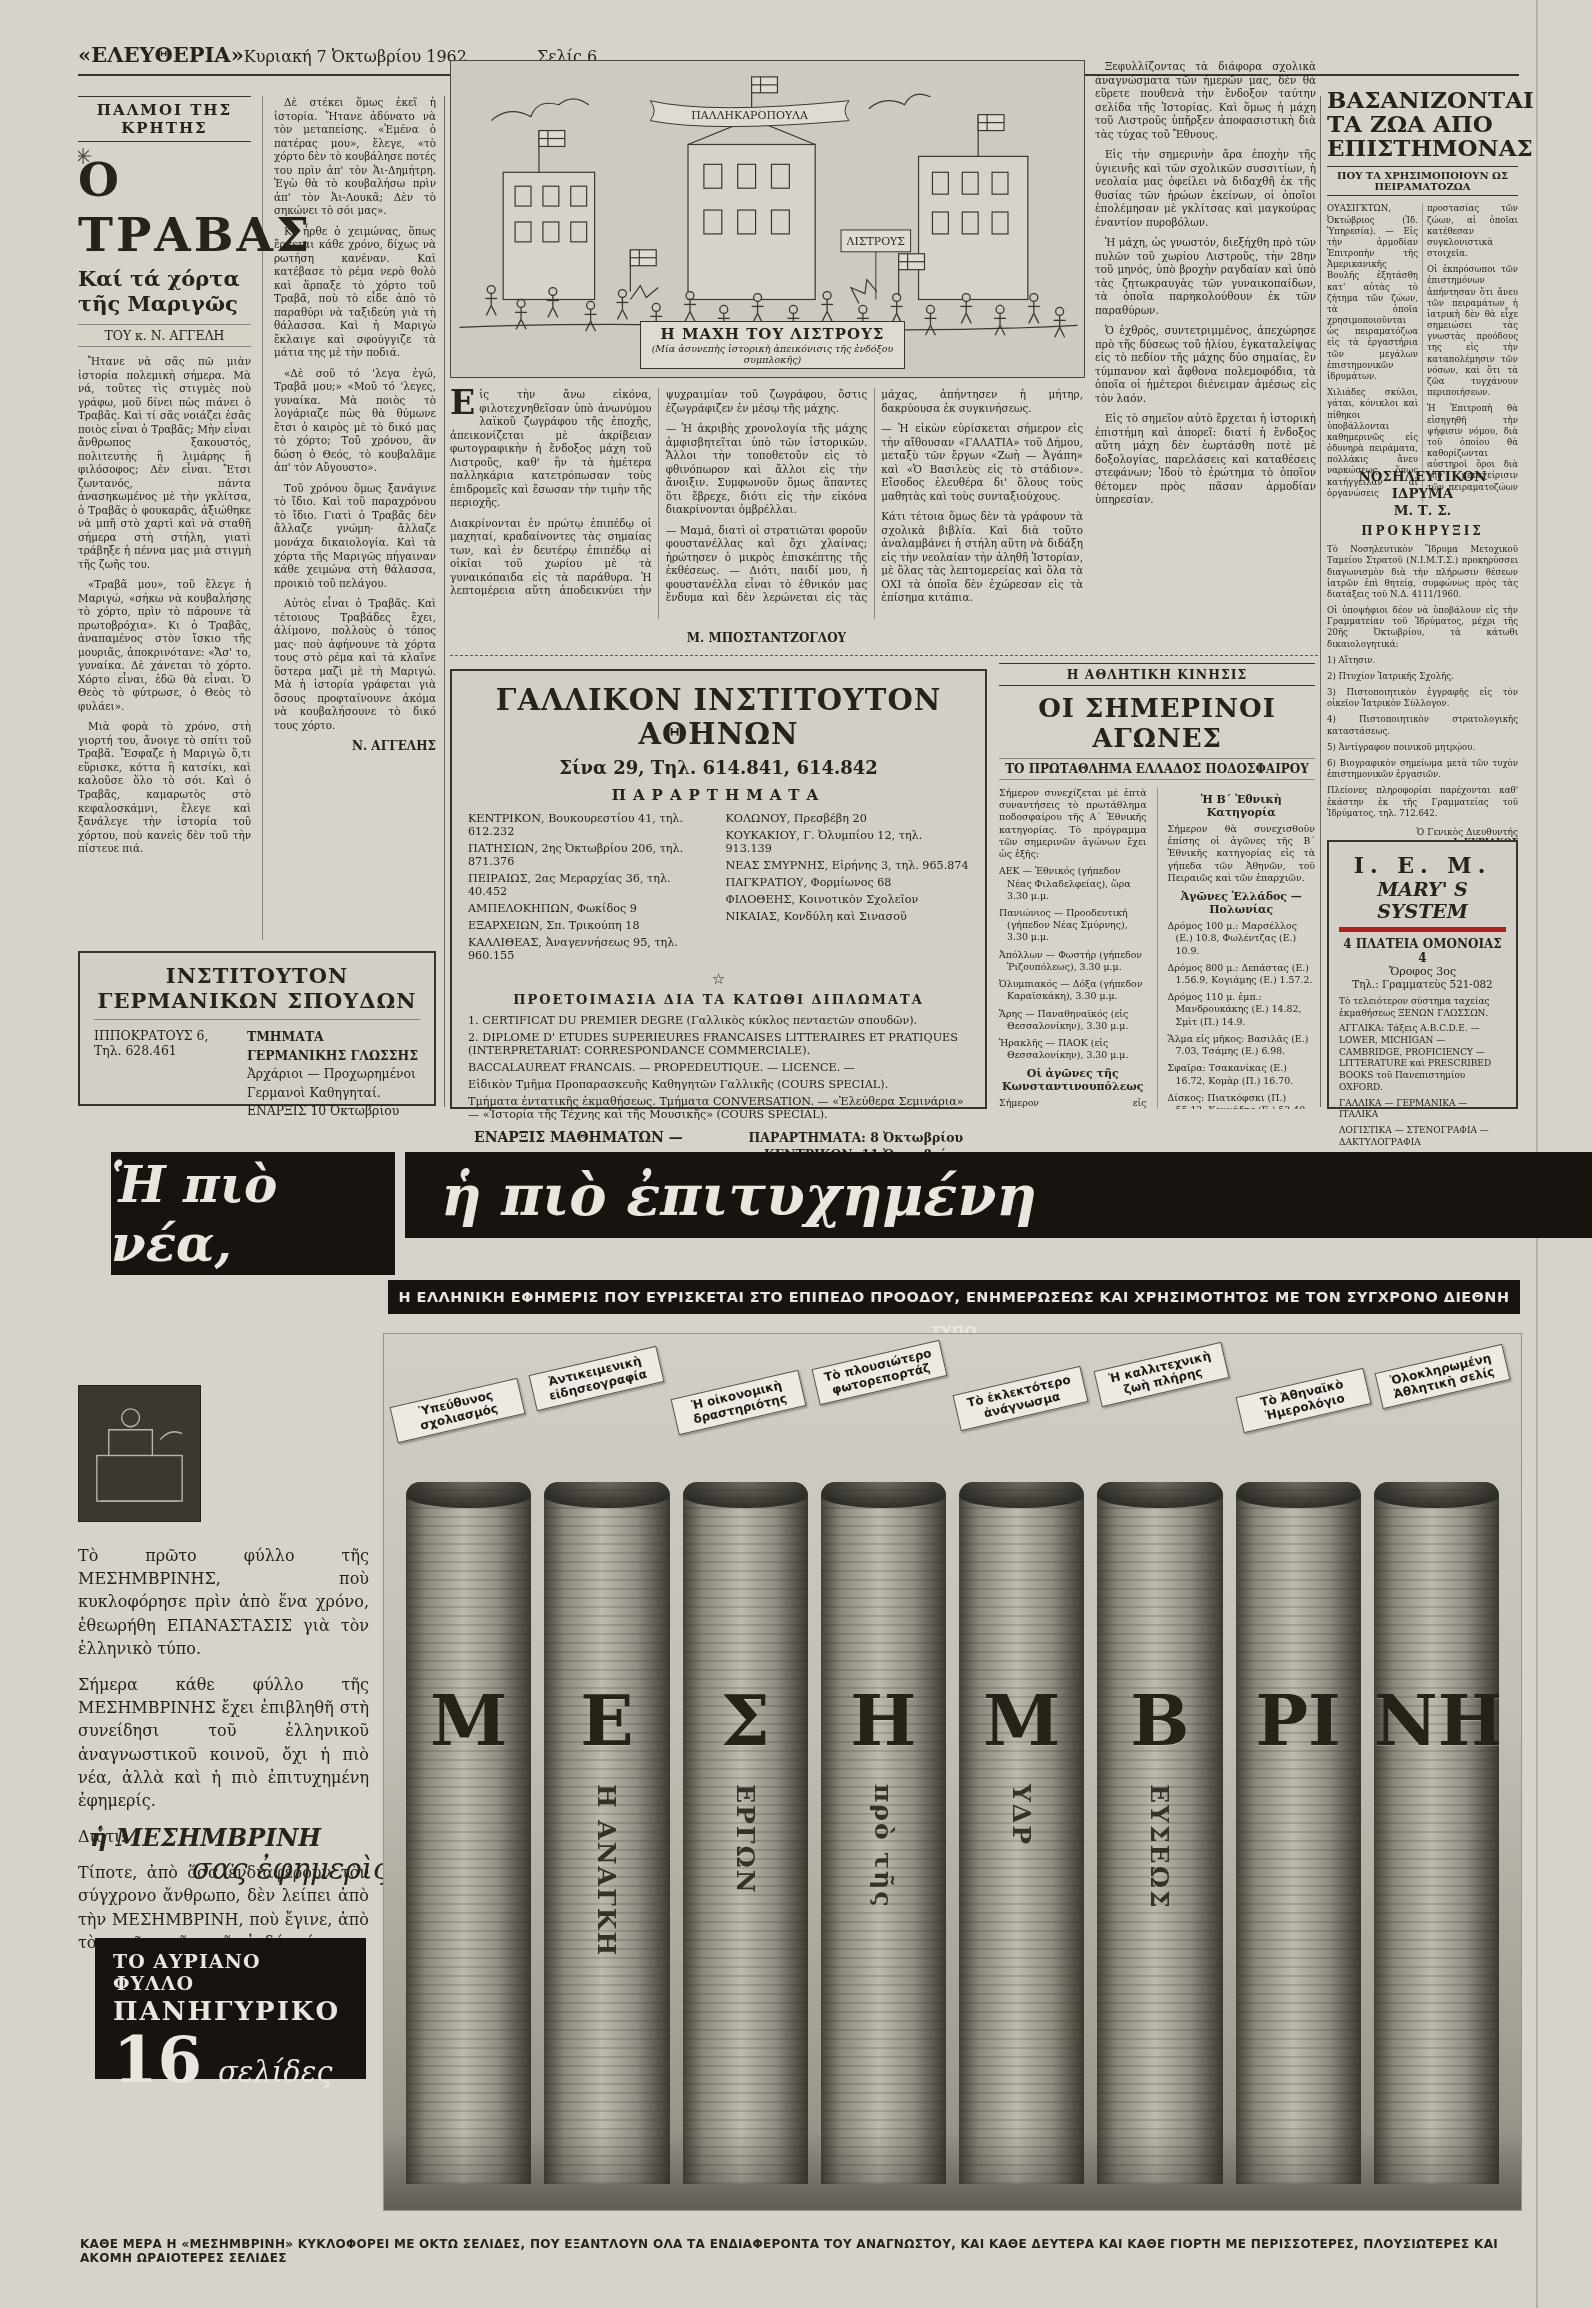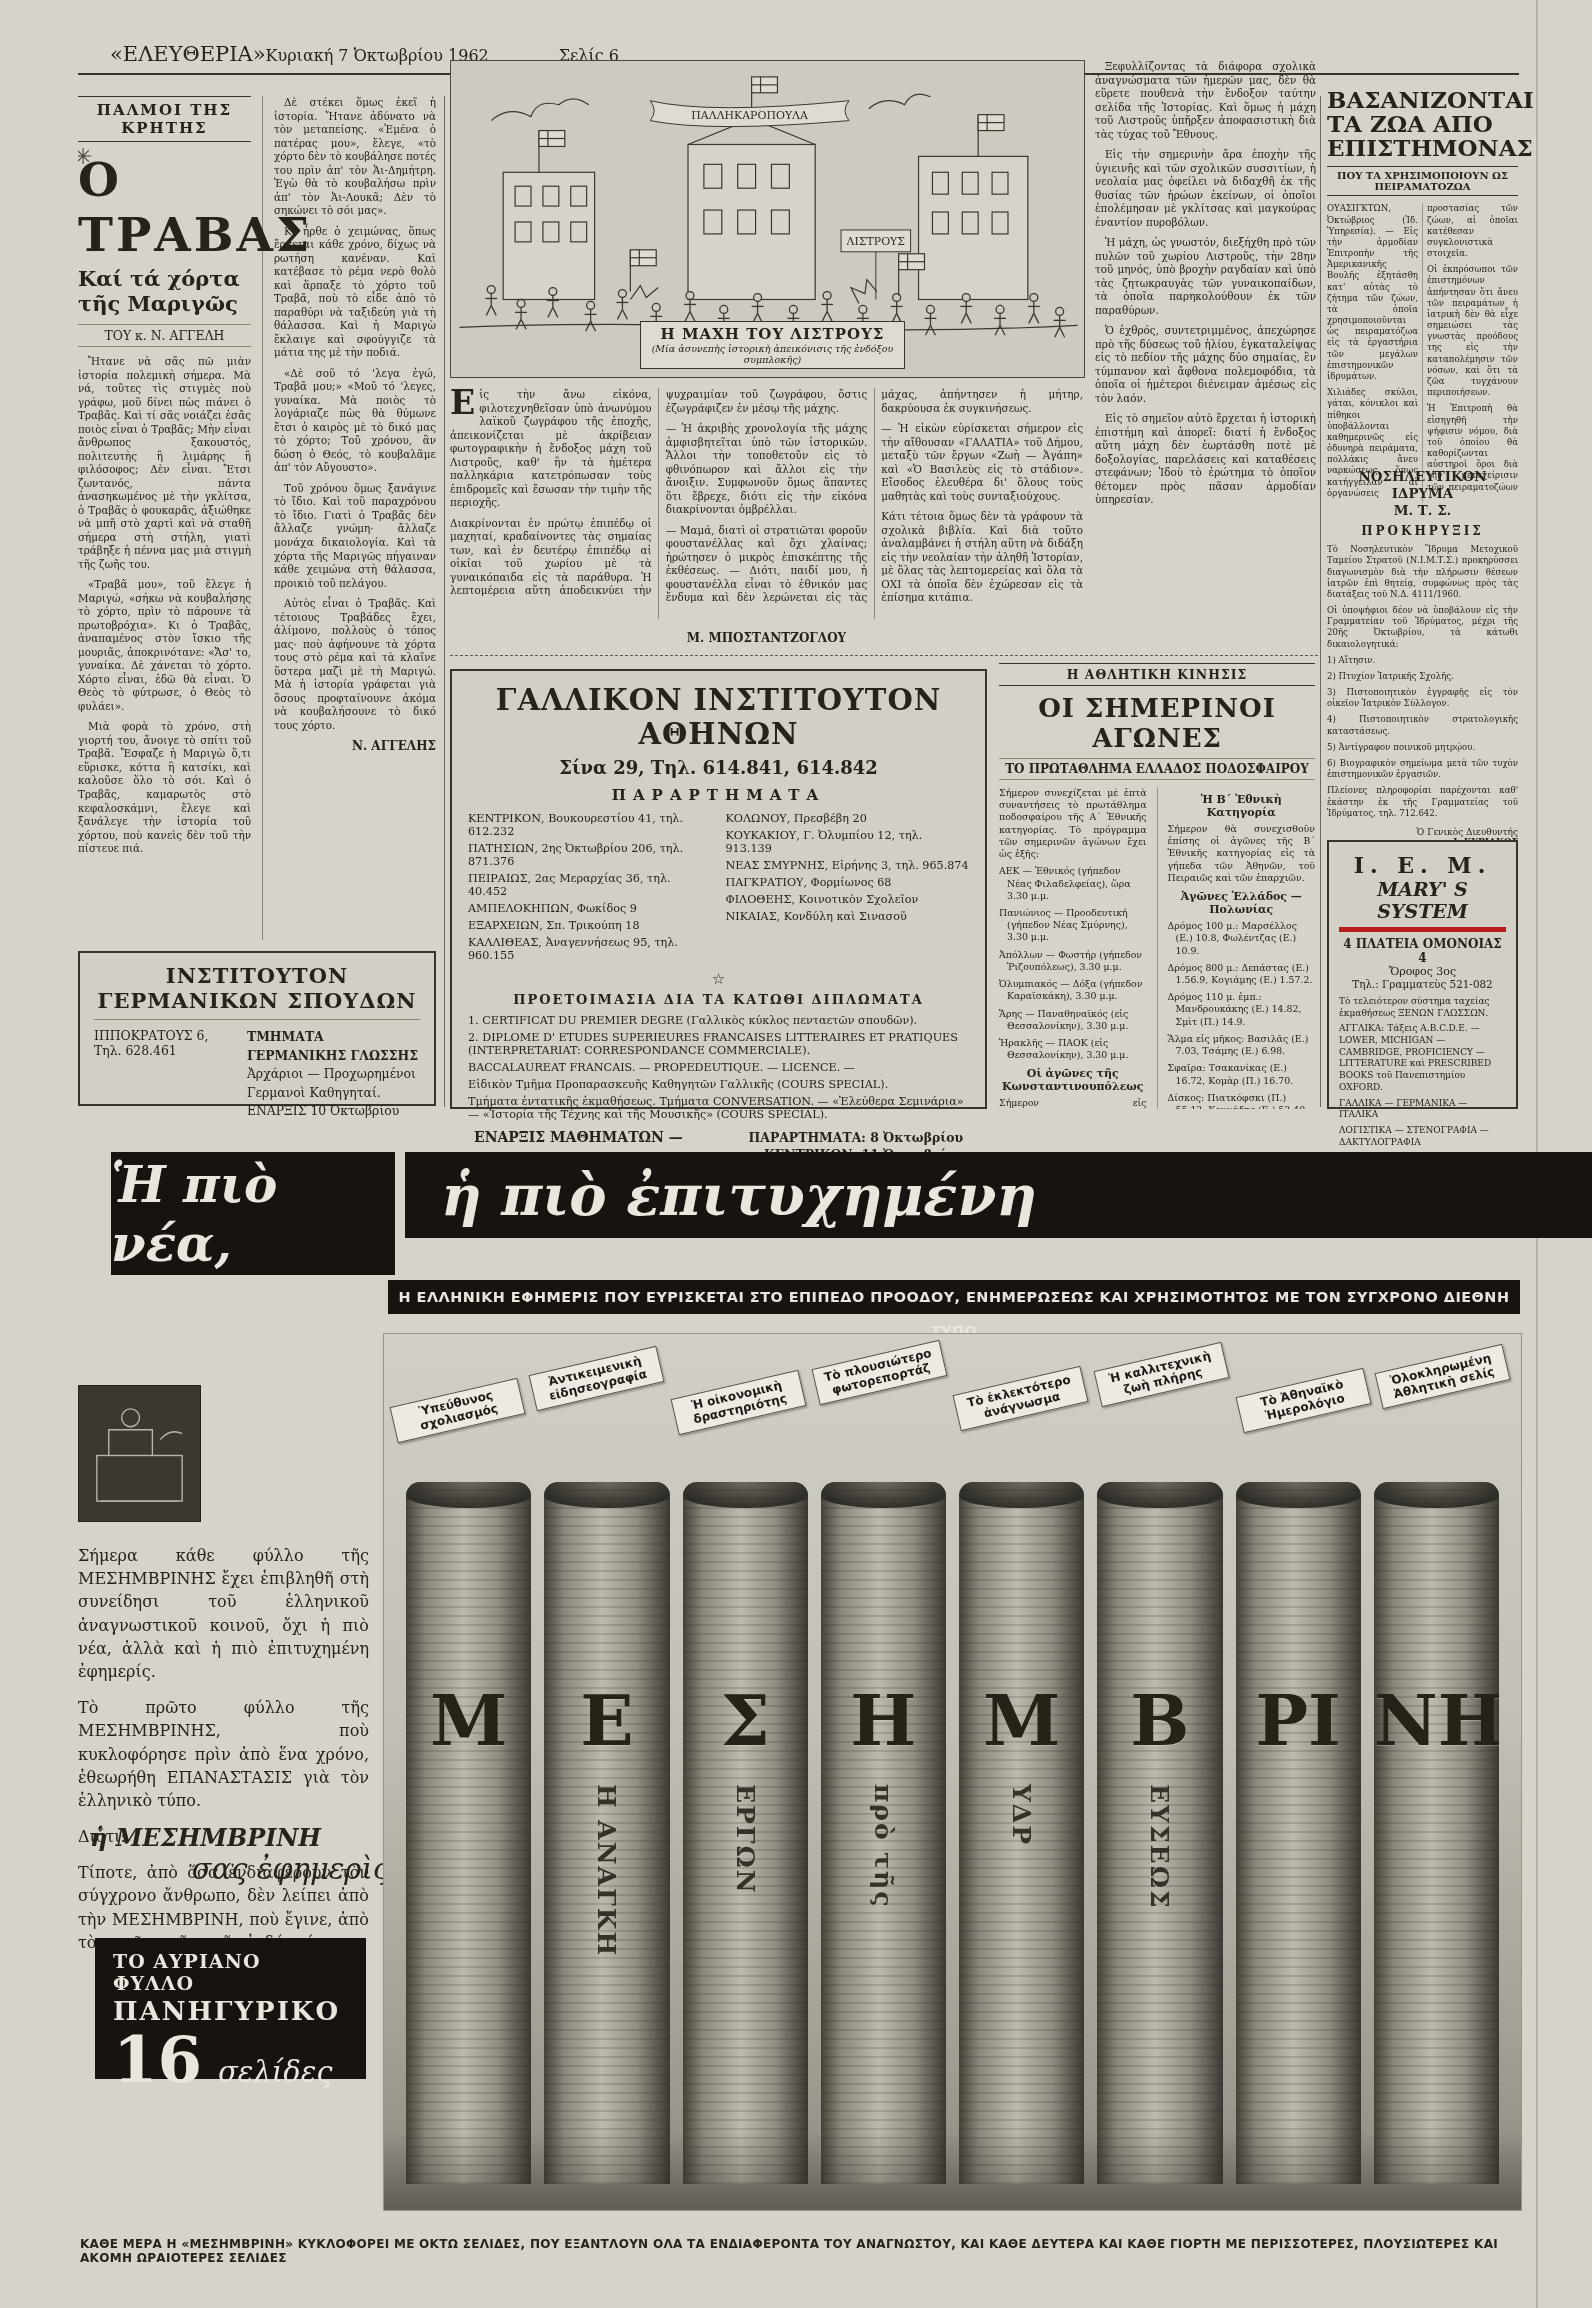--- a/index.html
+++ b/index.html
@@ -2,21 +2,21 @@
 <html><head>
 <meta charset="utf-8">
 <style>
   html,body{margin:0;padding:0;background:#b8b5ae;}
   .page{position:relative;width:1592px;height:2308px;background:#d6d3ca;overflow:hidden;
         font-family:"DejaVu Serif","Liberation Serif",serif;color:#26231c;margin:0 auto;}
   .abs{position:absolute;}
   .sans{font-family:"DejaVu Sans","Liberation Sans",sans-serif;}
   
   .hdr{display:flex;align-items:baseline;border-bottom:2px solid #37342d;padding-bottom:7px;}
-  .hdr .m{font-weight:normal;font-size:21px;margin-left:32px;}
+  .hdr .m{font-weight:bold;font-size:21px;}
   .hdr .d{font-size:16px;}
   .hdr .p{font-size:16px;margin-left:70px;}
   .vrule{width:1px;background:#6b675e;}
   .hrule-dash{border-top:1px dashed #5b584f;}
   
   .la{display:flex;overflow:hidden;}
   .la .c1{width:173px;}
   .la .c2{width:173px;margin-left:11px;padding-left:11px;border-left:1px solid #8a867c;}
   .kicker{border-top:1px solid #37342d;border-bottom:1px solid #37342d;text-align:center;
           font-weight:bold;font-size:15px;letter-spacing:2px;padding:4px 0;}
@@ -417,22 +417,22 @@
         <rect x="18" y="70" width="86" height="46"></rect>
         <path d="M30 70 L30 44 L74 44 L74 70"></path>
         <circle cx="52" cy="32" r="9"></circle>
         <path d="M22 116 L100 116"></path>
         <path d="M82 54 q10 -12 22 -6"></path>
       </g>
     </svg>
   </div>
 
   <div class="abs promo-txt" style="left:78px;top:1544px;width:291px;">
+      <p>Τὸ πρῶτο φύλλο τῆς ΜΕΣΗΜΒΡΙΝΗΣ, ποὺ κυκλοφόρησε πρὶν ἀπὸ ἕνα χρόνο, ἐθεωρήθη ΕΠΑΝΑΣΤΑΣΙΣ γιὰ τὸν ἑλληνικὸ τύπο.</p>
       <p>Σήμερα κάθε φύλλο τῆς ΜΕΣΗΜΒΡΙΝΗΣ ἔχει ἐπιβληθῆ στὴ συνείδησι τοῦ ἑλληνικοῦ ἀναγνωστικοῦ κοινοῦ, ὄχι ἡ πιὸ νέα, ἀλλὰ καὶ ἡ πιὸ ἐπιτυχημένη ἐφημερίς.</p>
-      <p>Τὸ πρῶτο φύλλο τῆς ΜΕΣΗΜΒΡΙΝΗΣ, ποὺ κυκλοφόρησε πρὶν ἀπὸ ἕνα χρόνο, ἐθεωρήθη ΕΠΑΝΑΣΤΑΣΙΣ γιὰ τὸν ἑλληνικὸ τύπο.</p>
       <p>Διότι:</p>
       <p>Τίποτε, ἀπὸ ὅσα ἐνδιαφέρουν τὸν σύγχρονο ἄνθρωπο, δὲν λείπει ἀπὸ τὴν ΜΕΣΗΜΒΡΙΝΗ, ποὺ ἔγινε, ἀπὸ τὸν πρῶτο μῆνα τῆς ἐκδόσεώς της:</p>
     </div>
   <div class="abs" style="left:90px;top:1823px;width:299px;">
     <div class="script1">ἡ ΜΕΣΗΜΒΡΙΝΗ</div>
     <div class="script2">σας ἐφημερὶς</div>
   </div>
 
   <div class="abs blk pbox" style="left:95px;top:1938px;width:271px;height:141px;box-sizing:border-box;">
     <div class="a">ΤΟ ΑΥΡΙΑΝΟ ΦΥΛΛΟ</div>

